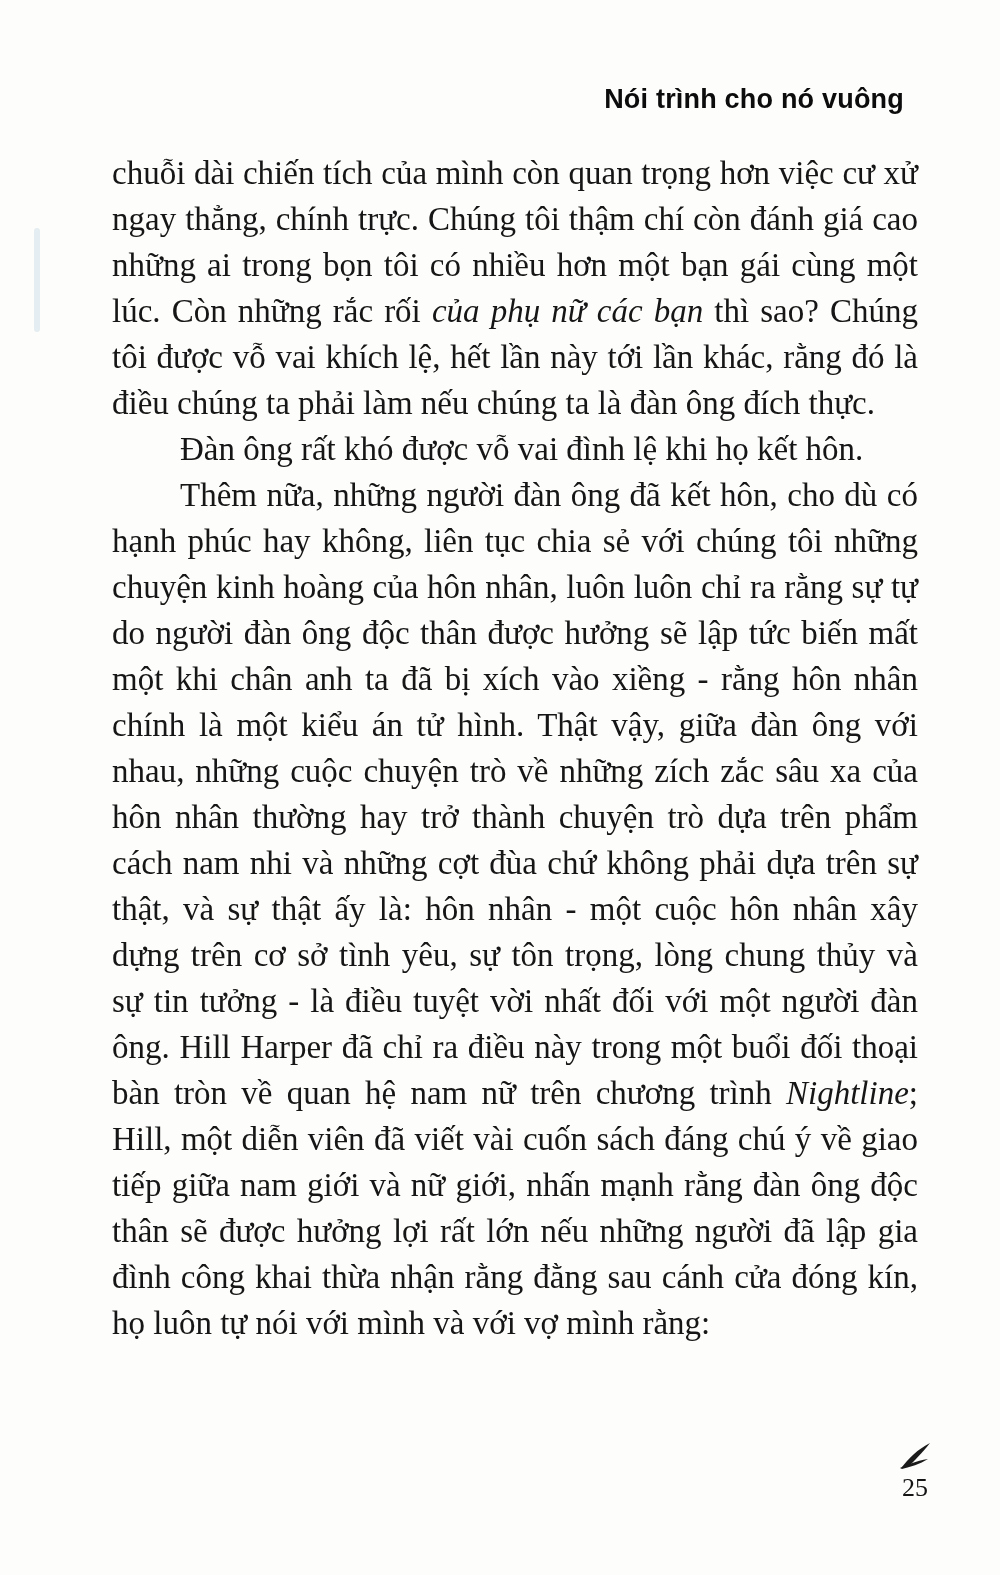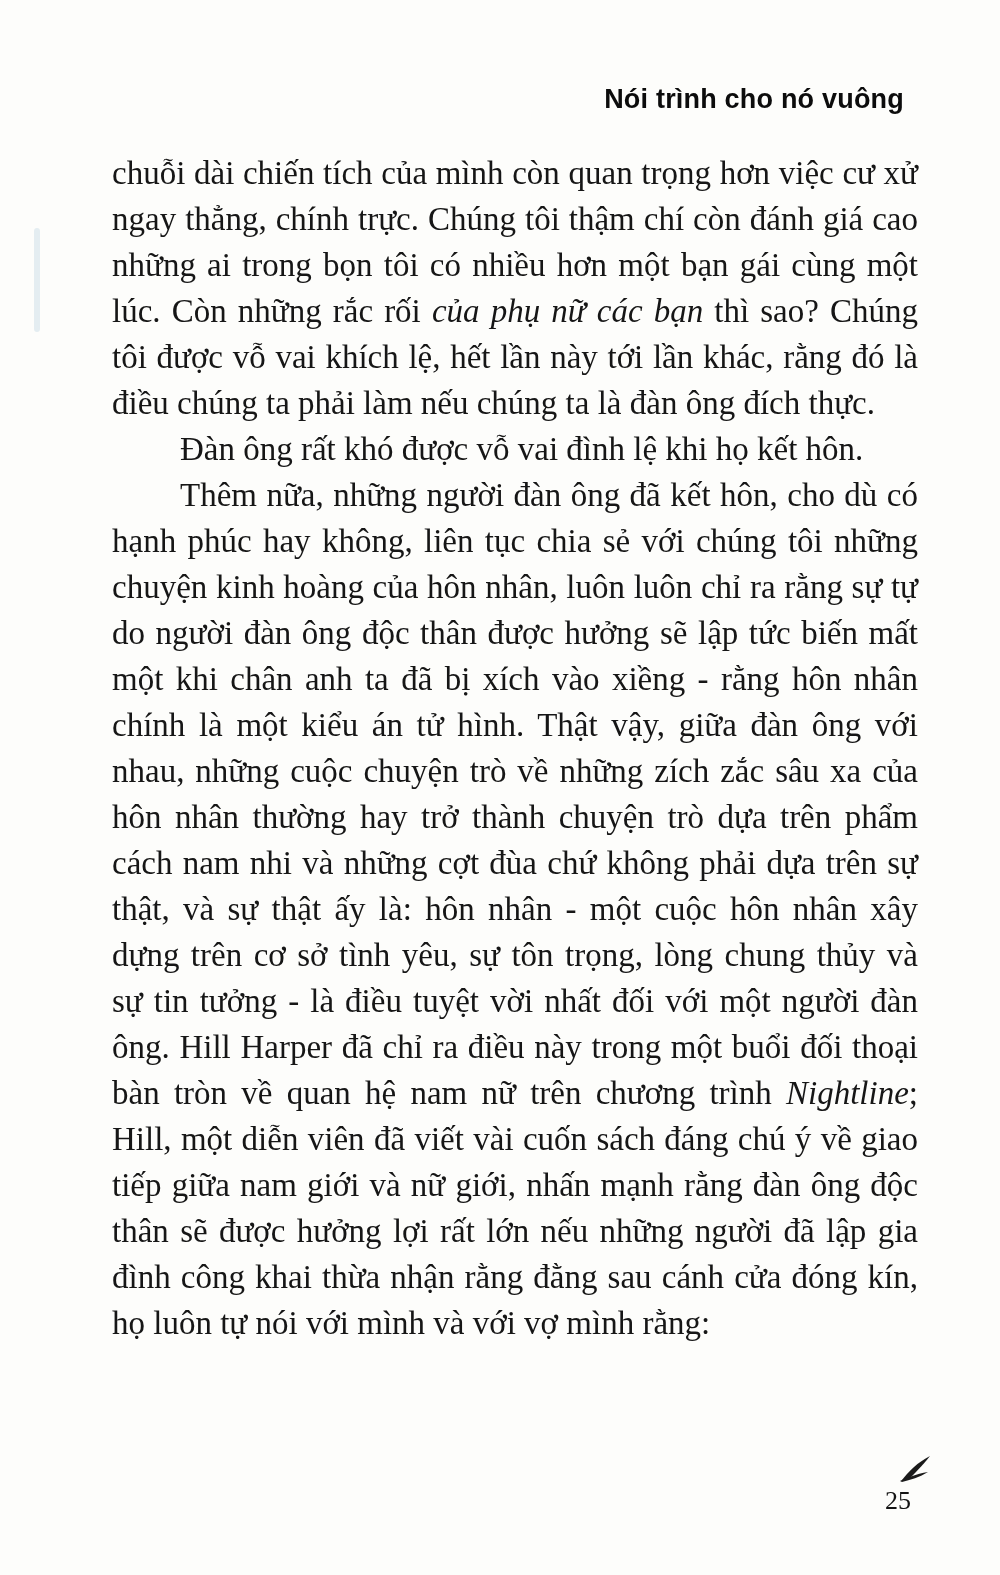--- a/index.html
+++ b/index.html
@@ -39,23 +39,23 @@
     color: #161616;
   }
 
   .body-text p { margin: 0; }
   .body-text p.indent { text-indent: 68px; }
   .body-text span.italic { font-style: italic; }
 
   .page-footer {
     position: absolute;
     right: 55px;
-    bottom: 59px;
+    bottom: 72px;
     width: 60px;
-    text-align: left;
+    text-align: center;
   }
 
   .logo-icon {
     display: block;
     margin: 0 auto 4px auto;
     width: 34px;
     height: 28px;
   }
 
   .page-number {

